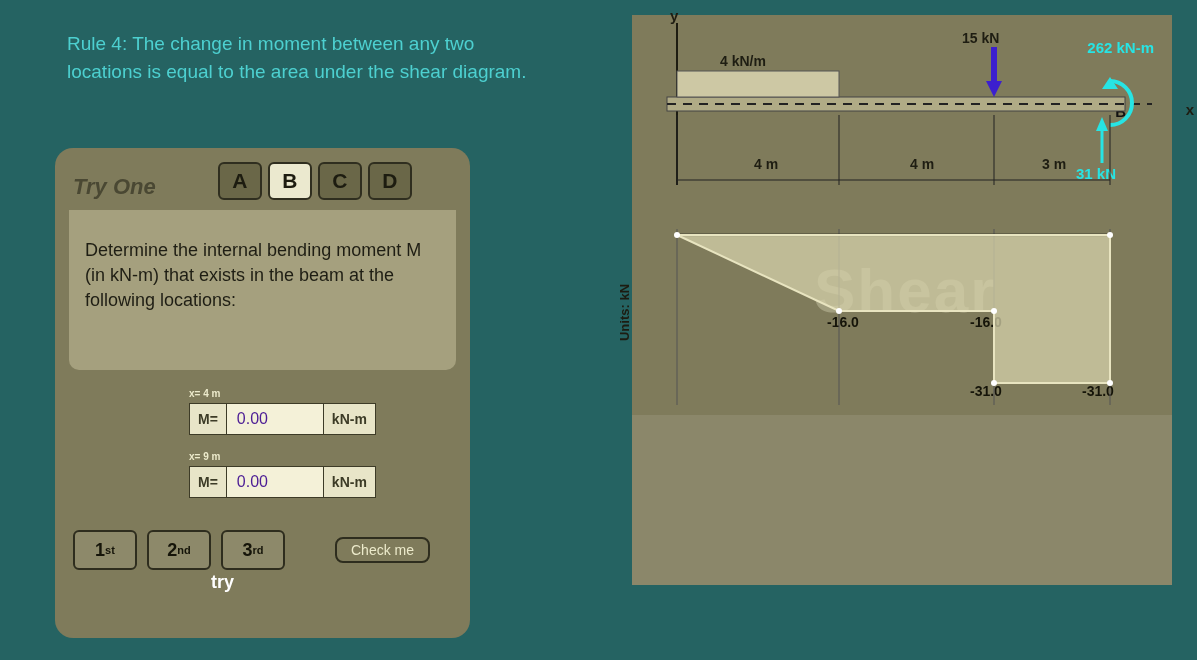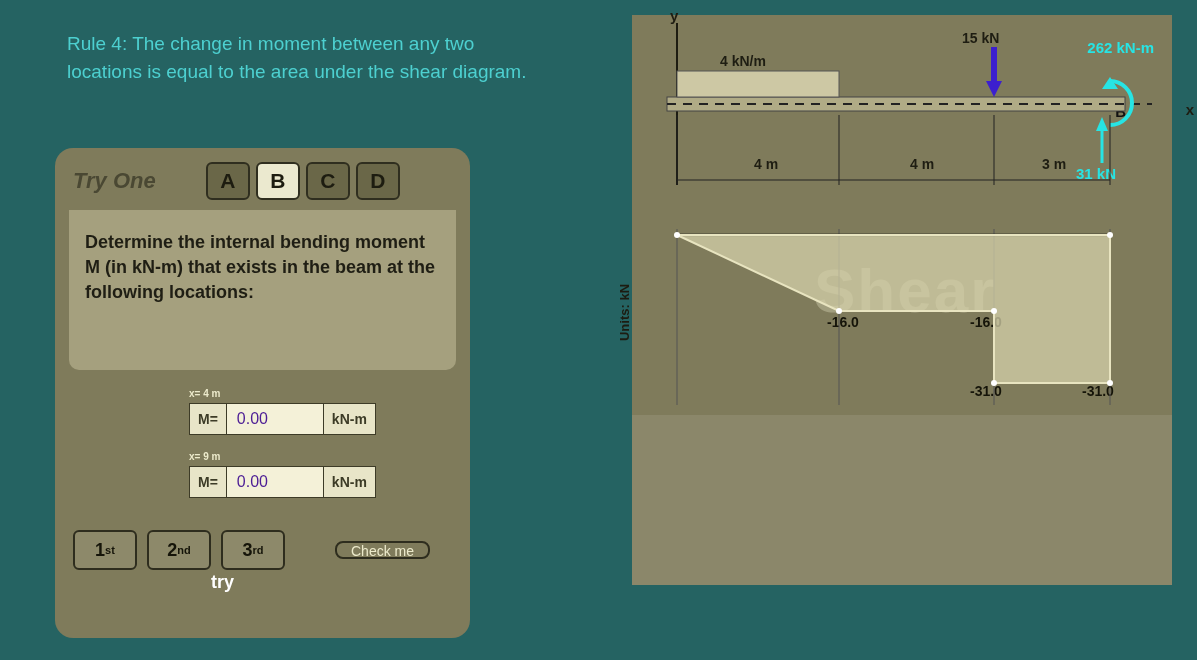--- a/index.html
+++ b/index.html
@@ -19,42 +19,41 @@
     line-height: 1.45;
   }
   .try-panel {
     position: absolute;
     left: 55px; top: 148px;
     width: 415px; height: 490px;
     background: #7f7b5b;
     border-radius: 18px;
     padding: 14px 18px 18px 18px;
   }
-  .try-header { display: flex; align-items: center; gap: 12px; }
+  .try-header { display: flex; align-items: flex-end; gap: 24px; }
   .try-title { font-style: italic; font-weight: bold; color: #4a4833; font-size: 22px; margin-right: 38px; }
   .tabs { display: flex; gap: 6px; }
   .tab {
     width: 44px; height: 38px;
     background: #6a6748; border: 2px solid #2f2e1f;
     border-radius: 6px;
     display: flex; align-items: center; justify-content: center;
     font-weight: bold; font-size: 21px; color: #1d1c10;
     cursor: pointer;
   }
   .tab.active { background: #ebe9cf; }
   .question {
     background: #a5a07e;
     border-radius: 0 0 10px 10px;
     margin: 10px -4px 0 -4px;
-    padding: 20px 16px 10px 16px;
+    padding: 28px 16px 10px 16px;
     min-height: 160px;
     color: #1f1e14;
     font-size: 18px;
     line-height: 1.4;
-    font-weight: bold;
   }
   .inputs { margin-top: 6px; padding: 4px 10px;}
   .row { margin-left: 106px; margin-top: 8px; margin-bottom:16px;}
   .xlabel { color: #eceacb; font-weight: bold; font-size: 10px; margin-bottom: 4px; }
   .mrow { display: flex; align-items: stretch; }
   .mbox {
     background: #e8e5c8; border: 1px solid #3d3b27;
     padding: 5px 8px; font-weight: bold; color: #3c3b26; font-size: 14px;
     display: flex; align-items: center;
   }
@@ -68,21 +67,21 @@
   .try-btn {
     background:#8d896a; border:2px solid #2e2d1e; border-radius:6px;
     min-width:64px; height:40px; display:flex; align-items:center; justify-content:center;
     color:#151409; font-weight:bold; font-size:18px; cursor:pointer;
     padding: 0 10px;
   }
   .try-btn sup { font-size: 11px; }
   .check-btn {
     margin-left: 40px;
     background:#7f7b5b; border:2px solid #2e2d1e; border-radius:8px;
-    height:18px; padding: 0 14px;
+    height:26px; padding: 0 14px;
     color:#eceacb; font-size:14px; cursor:pointer;
   }
   .try-label { color:#fff; font-weight:bold; font-size:18px; margin-left: 138px; margin-top:2px;}
   
   .diagram-panel {
     position:absolute; left:632px; top:15px;
     width:540px; height:570px;
     background:#7f7b5b;
   }
   .d-svg { position:absolute; left:0; top:0; }

